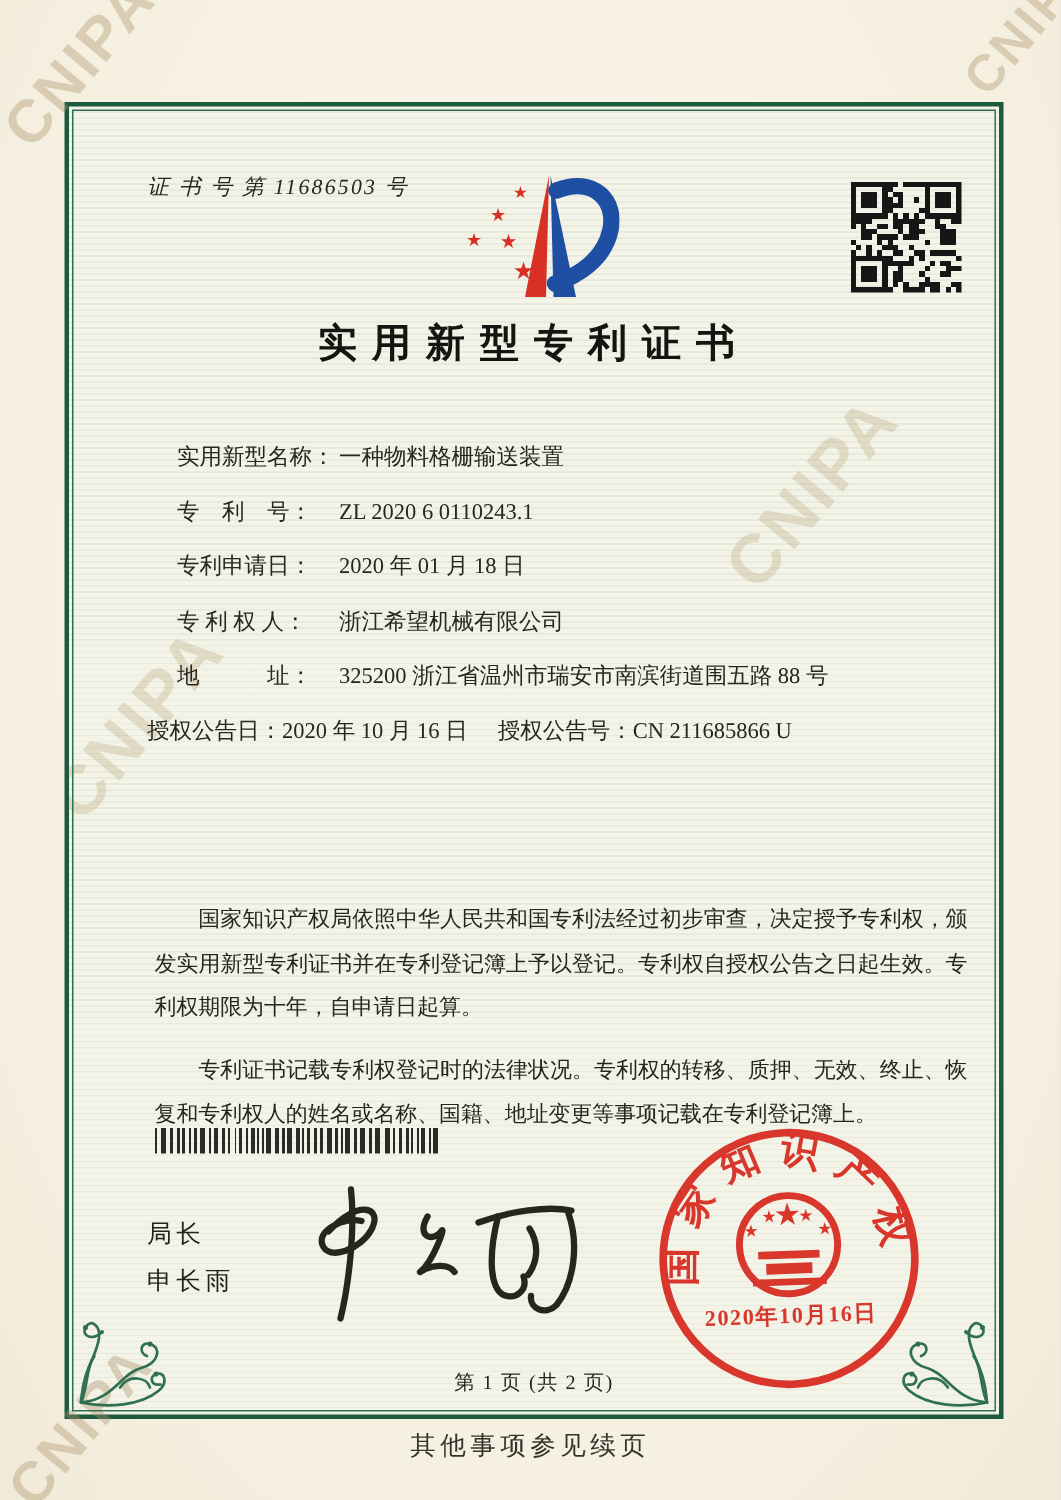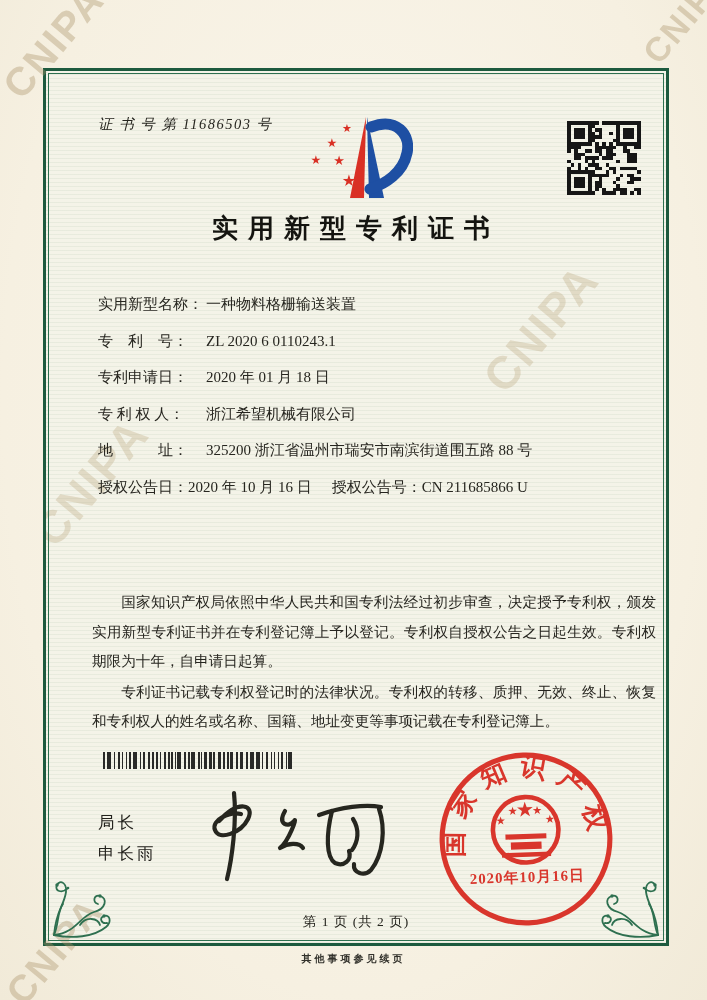--- a/index.html
+++ b/index.html
@@ -22,34 +22,34 @@
                    transparent 1px, transparent 4px), #f4f3e8;}
   .cert::before{content:"";position:absolute;inset:2px;border:1px solid #2e7050;pointer-events:none;z-index:4;}
   .ly{position:absolute;z-index:2;}
   .cert-no{left:52px;top:44px;font-size:14.5px;letter-spacing:1.5px;font-style:italic;}
   .logo{left:247px;top:34px;width:120px;height:100px;}
   .qr{left:521px;top:50px;width:74px;height:74px;}
   .title{left:0;right:0;top:140px;text-align:center;font-size:26px;font-weight:bold;
          letter-spacing:10px;color:#141410;}
   .rows{left:52px;top:224px;right:30px;font-size:15px;}
   .row{margin-bottom:17.5px;white-space:nowrap;}
-  .lbl{display:inline-block;min-width:7.2em;}
+  .lbl{display:inline-block;min-width:7.2em;margin-left:20px;}
   .g2{margin-left:20px;}
   .paras{left:45px;top:516px;width:566px;font-size:14.6px;line-height:29.5px;text-align:justify;}
-  .paras p{margin:1px;text-indent:2em;}
+  .paras p{margin:12px;text-indent:2em;}
   .barcode{left:57px;top:681px;width:190px;height:17px;}
   .director{left:52px;top:736px;font-size:16.5px;letter-spacing:3px;line-height:31px;color:#23221d;}
   .sig{left:135px;top:710px;width:225px;height:112px;}
   .seal{left:391px;top:679px;width:178px;height:178px;opacity:.93;transform:rotate(-2deg);z-index:3;}
   .page-info{left:0;right:0;bottom:12px;text-align:center;font-size:13.5px;letter-spacing:1px;}
   .orn{position:absolute;width:94px;height:94px;z-index:1;}
   .orn-bl{left:3px;bottom:3px;}
   .orn-br{right:3px;bottom:3px;transform:scaleX(-1);}
   .footer-note{position:absolute;left:0;right:0;top:952px;text-align:center;
-               font-size:10px;letter-spacing:3px;color:#33322c;z-index:2;font-weight:bold;}
+               font-size:17px;letter-spacing:3px;color:#33322c;z-index:2;}
 </style>
 </head>
 <body>
 
 <div class="page">
 
   <div class="wm wm-tl">CNIPA</div>
   <div class="wm wm-tr">CNIPA</div>
   <div class="wm wm-bl">CNIPA</div>
 

